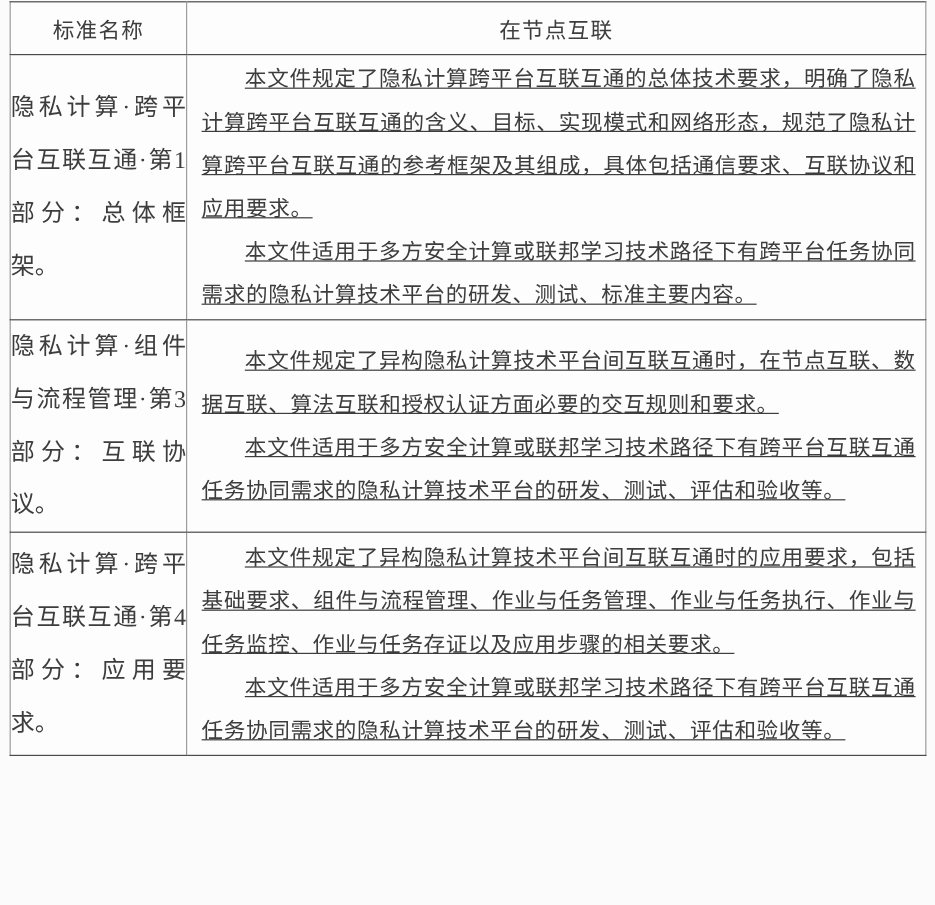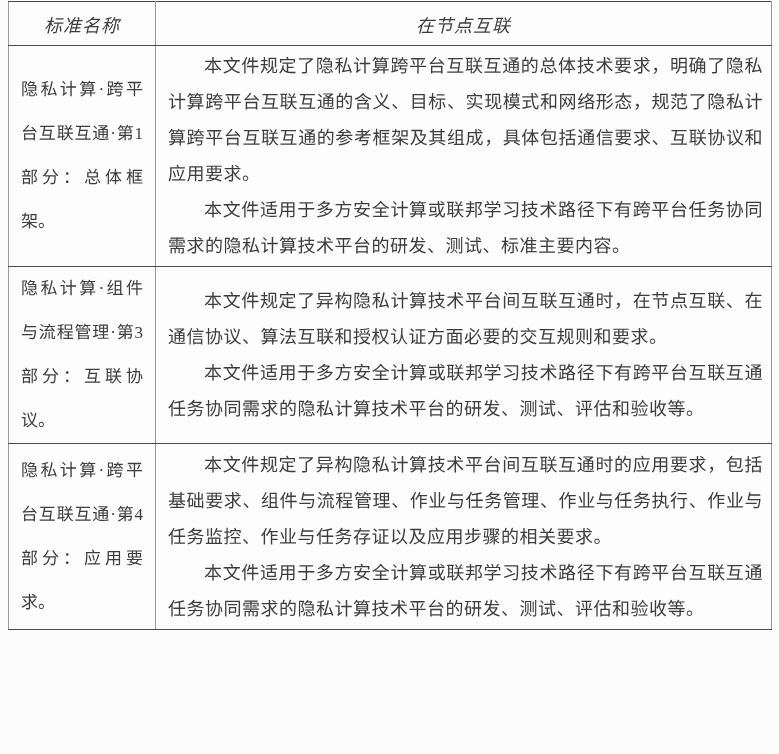--- a/index.html
+++ b/index.html
@@ -42,37 +42,37 @@
   }
   table.standards { border: 1px solid #8a8a8a; }
 
   th.col-header {
     height: 44px;
     font-weight: normal;
     font-size: 18px;
     letter-spacing: 1px;
     text-align: center;
     padding: 0;
-    font-style: italic;
   }
   td.name-cell {
-    font-size: 17px;
+    font-size: 20px;
     line-height: 44px;
     text-align: justify;
     text-justify: inter-character;
-    padding: 0 12px;
+    padding: 0 0;
   }
   td.content-cell {
     font-size: 18px;
     letter-spacing: 0.5px;
     line-height: 36px;
     padding: 2px 8px 2px 12px;
     text-align: justify;
     text-justify: inter-character;
     vertical-align: middle;
+    text-decoration: underline;
   }
   td.content-cell p {
     margin: 0;
     text-indent: 2em;
   }
   tr.r1 td { height: 218px; }
   tr.r2 td { height: 145px; }
   tr.r3 td { height: 159px; }
   tr.r4 td { height: 186px; }
 </style>
@@ -95,21 +95,21 @@
       <tr class="r1">
         <td class="name-cell">隐私计算·跨平台互联互通·第1部分：总体框架。</td>
         <td class="content-cell">
           <p>本文件规定了隐私计算跨平台互联互通的总体技术要求，明确了隐私计算跨平台互联互通的含义、目标、实现模式和网络形态，规范了隐私计算跨平台互联互通的参考框架及其组成，具体包括通信要求、互联协议和应用要求。</p>
           <p>本文件适用于多方安全计算或联邦学习技术路径下有跨平台任务协同需求的隐私计算技术平台的研发、测试、标准主要内容。</p>
         </td>
       </tr>
       <tr class="r3">
         <td class="name-cell">隐私计算·组件与流程管理·第3部分：互联协议。</td>
         <td class="content-cell">
-          <p>本文件规定了异构隐私计算技术平台间互联互通时，在节点互联、在通信协议、算法互联和授权认证方面必要的交互规则和要求。</p>
+          <p>本文件规定了异构隐私计算技术平台间互联互通时，在节点互联、数据互联、算法互联和授权认证方面必要的交互规则和要求。</p>
           <p>本文件适用于多方安全计算或联邦学习技术路径下有跨平台互联互通任务协同需求的隐私计算技术平台的研发、测试、评估和验收等。</p>
         </td>
       </tr>
       <tr class="r4">
         <td class="name-cell">隐私计算·跨平台互联互通·第4部分：应用要求。</td>
         <td class="content-cell">
           <p>本文件规定了异构隐私计算技术平台间互联互通时的应用要求，包括基础要求、组件与流程管理、作业与任务管理、作业与任务执行、作业与任务监控、作业与任务存证以及应用步骤的相关要求。</p>
           <p>本文件适用于多方安全计算或联邦学习技术路径下有跨平台互联互通任务协同需求的隐私计算技术平台的研发、测试、评估和验收等。</p>
         </td>
       </tr>

